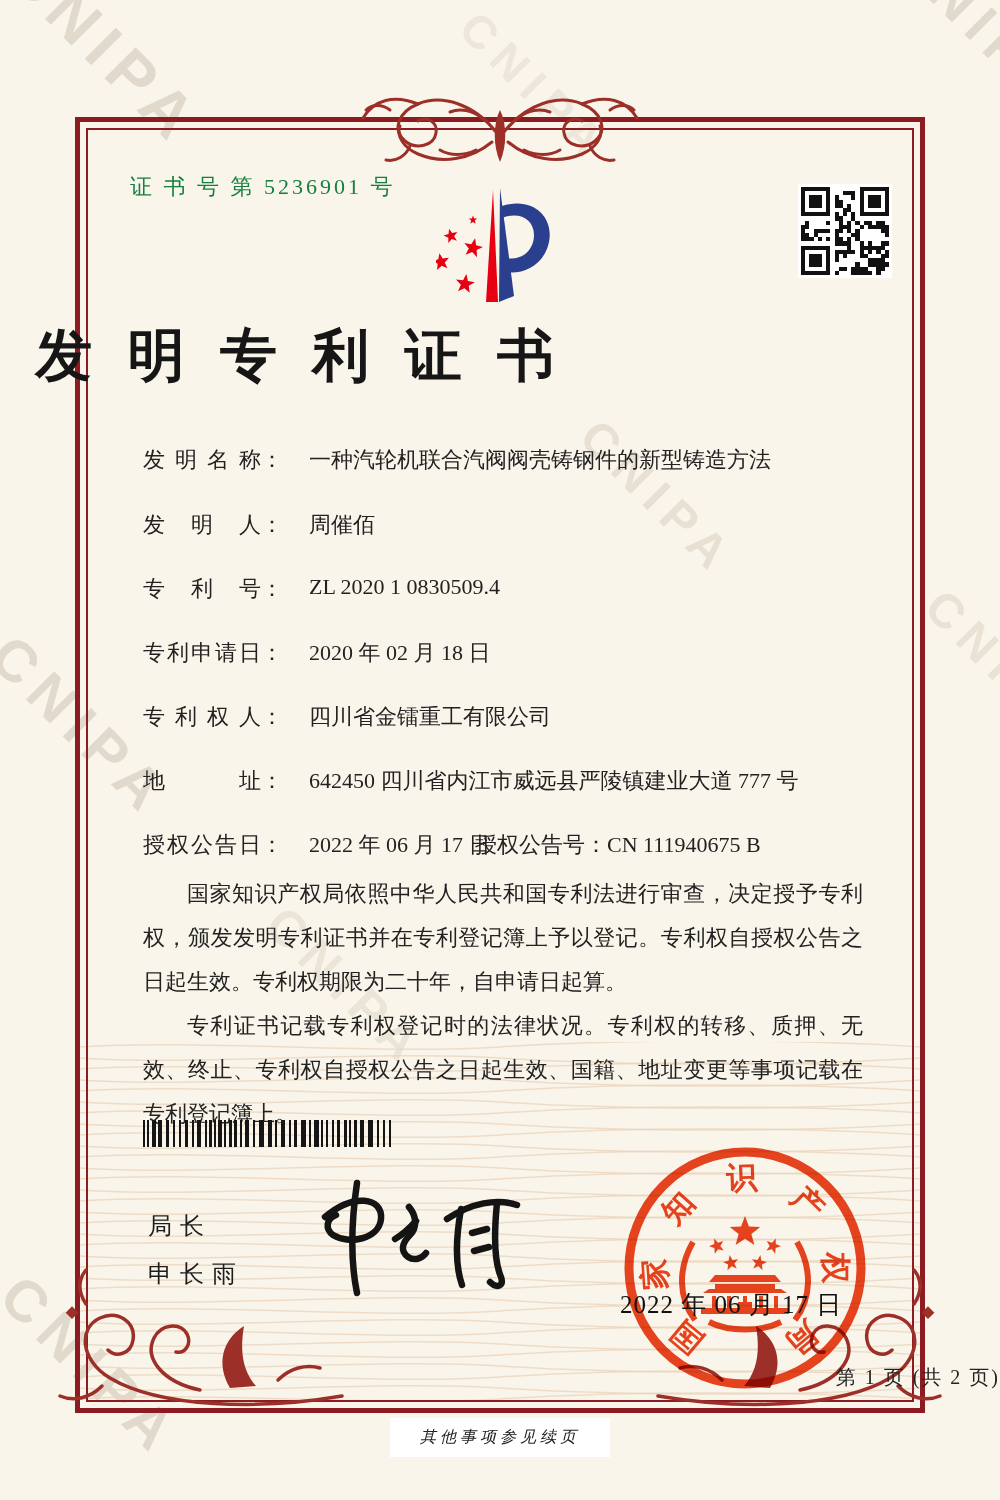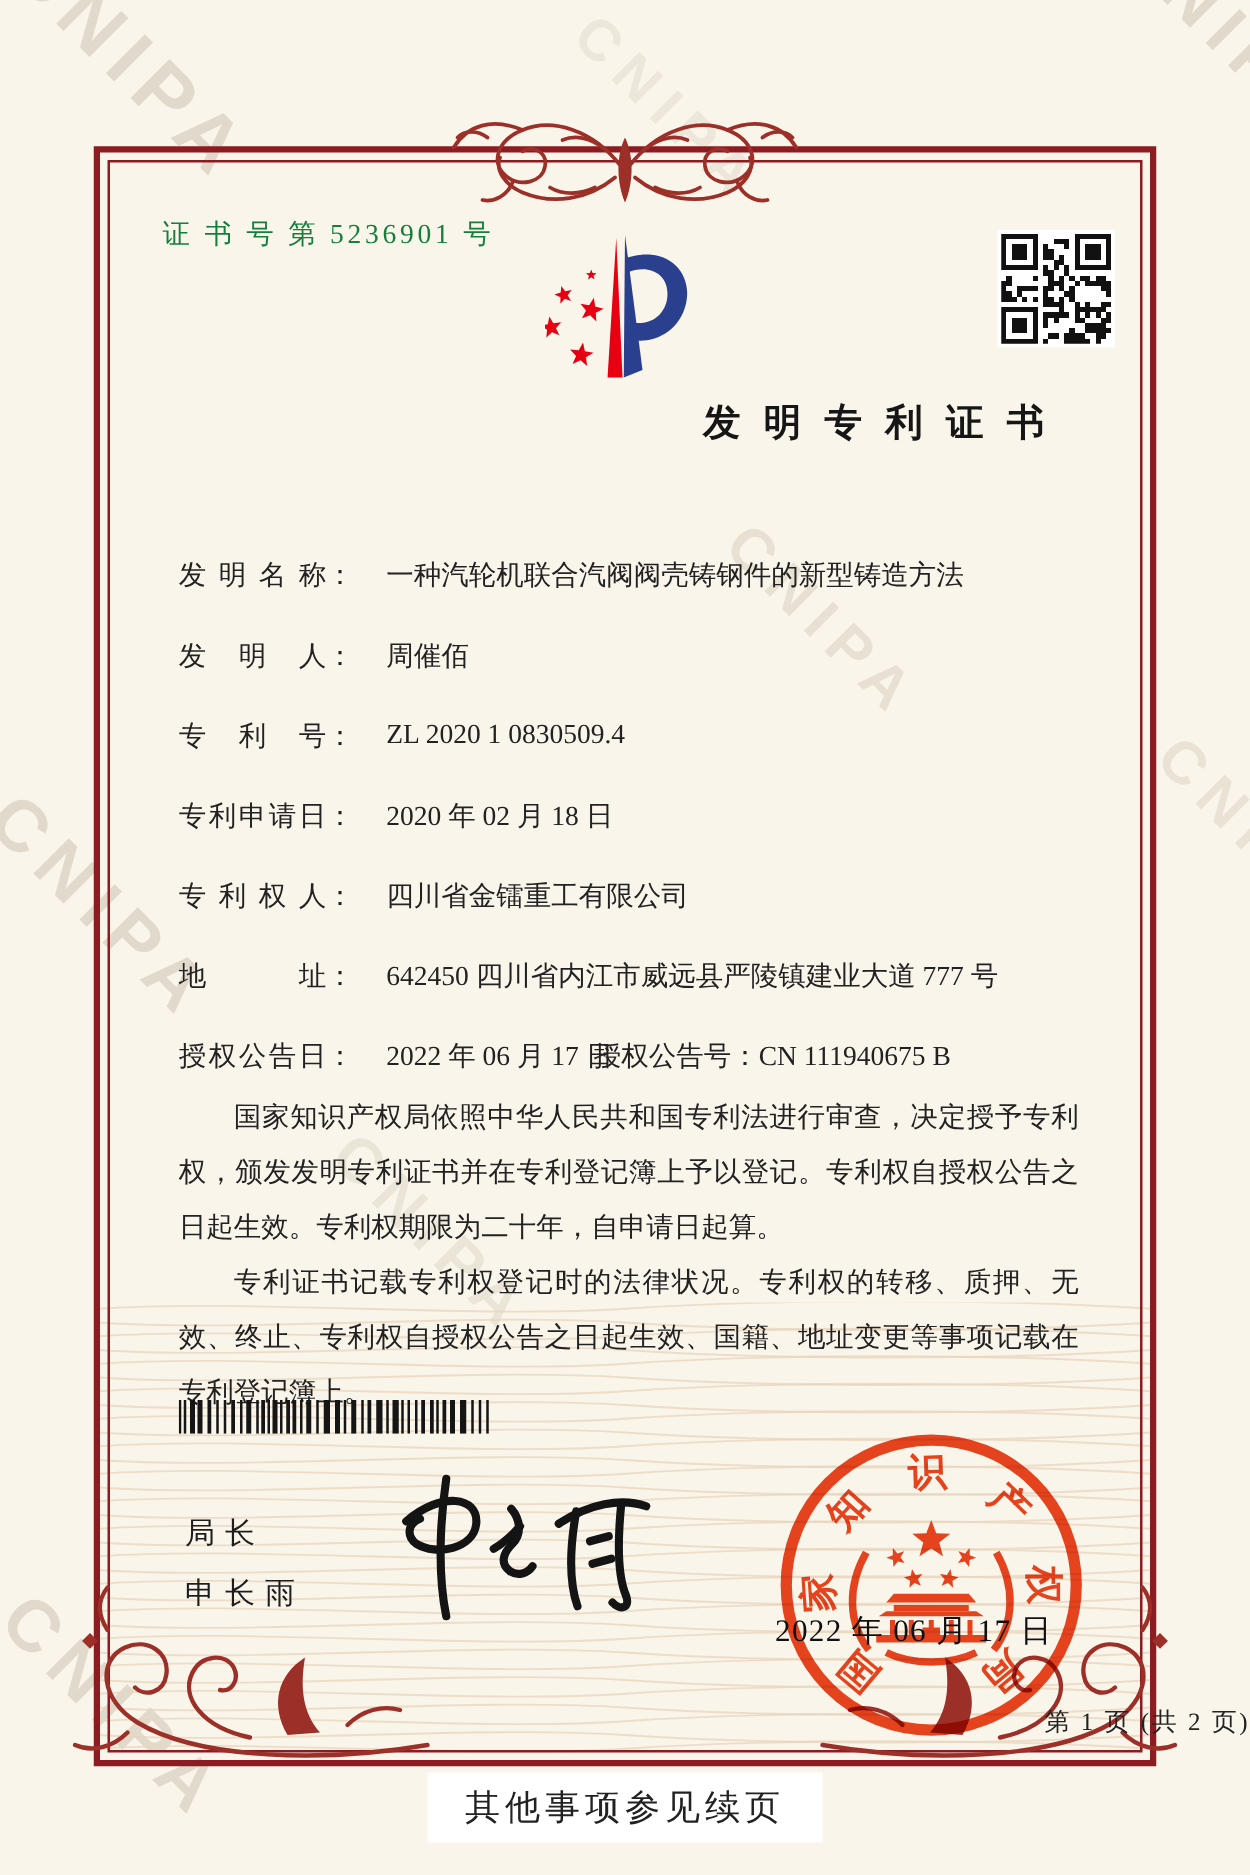--- a/index.html
+++ b/index.html
@@ -10,41 +10,41 @@
       font-family:"Liberation Sans","DejaVu Sans",sans-serif;font-weight:bold;
       color:#b3a globals;}
   .wm{color:rgba(168,156,136,0.30);letter-spacing:10px;white-space:nowrap;}
   
   .frame-outer{position:absolute;left:75px;top:117px;width:850px;height:1296px;
       border:5px solid #8c1c22;box-sizing:border-box;}
   .frame-inner{position:absolute;left:6px;top:6px;right:6px;bottom:6px;
       border:2px solid #8c1c22;}
   
   .certno{position:absolute;left:130px;top:172px;font-size:22px;letter-spacing:3px;color:#15803d;}
-  .title{position:absolute;left:0;top:318px;width:854px;text-align:right;
-      font-size:30px;font-weight:700;color:#161616;letter-spacing:0.62em;text-indent:0.62em;}
+  .title{position:absolute;left:0;top:318px;width:854px;text-align:left;
+      font-size:57px;font-weight:700;color:#161616;letter-spacing:0.62em;text-indent:0.62em;}
   .fields{position:absolute;left:143px;top:0;width:720px;font-size:22px;color:#222;}
   .frow{position:absolute;left:0;width:720px;white-space:nowrap;}
   .flabel{display:inline-block;width:118px;text-align:justify;text-align-last:justify;vertical-align:top;}
   .fcolon{display:inline-block;vertical-align:top;}
   .fvalue{display:inline-block;margin-left:26px;vertical-align:top;}
   .grant-no{position:absolute;left:332px;top:0;white-space:nowrap;}
   .paras{position:absolute;left:143px;top:872px;width:720px;font-size:22px;color:#222;}
   .paras p{margin:0;line-height:44px;text-indent:2em;text-align:justify;}
   
   .waves{position:absolute;left:79px;top:1042px;width:842px;height:366px;}
   .barcode{position:absolute;left:143px;top:1120px;width:253px;height:27px;}
   .issuer-title{position:absolute;left:148px;top:1210px;font-size:24px;letter-spacing:8px;color:#1d1d1d;}
   .issuer-name{position:absolute;left:148px;top:1258px;font-size:24px;letter-spacing:8px;color:#1d1d1d;}
   .signature{position:absolute;left:295px;top:1175px;width:240px;height:140px;}
   .seal{position:absolute;left:610px;top:1133px;width:270px;height:270px;opacity:0.93;mix-blend-mode:multiply;}
   .seal-date{position:absolute;left:620px;top:1288px;width:200px;font-size:25px;letter-spacing:1px;color:#111;white-space:nowrap;}
   .page-note{position:absolute;left:0;top:1364px;width:1000px;text-align:right;font-size:20px;letter-spacing:2px;color:#222;}
   .cont-note{position:absolute;left:50%;top:1418px;transform:translateX(-50%);
-      background:#ffffff;padding:9px 30px;font-size:28px;letter-spacing:4px;color:#222;white-space:nowrap;}
+      background:#ffffff;padding:9px 30px;font-size:16px;letter-spacing:4px;color:#222;white-space:nowrap;font-style:italic;}
   
   .logo{position:absolute;left:436px;top:178px;width:128px;height:138px;}
   .qr{position:absolute;left:798px;top:184px;width:94px;height:94px;background:#fff;padding:3px;box-sizing:border-box;}
   .qr svg{display:block;width:100%;height:100%;}
   .dragon{position:absolute;left:358px;top:84px;width:284px;height:100px;}
   .corner-l{position:absolute;left:50px;top:1268px;width:300px;height:142px;}
   .corner-r{position:absolute;left:650px;top:1268px;width:300px;height:142px;transform:scaleX(-1);}
 </style>
 </head>
 <body>

